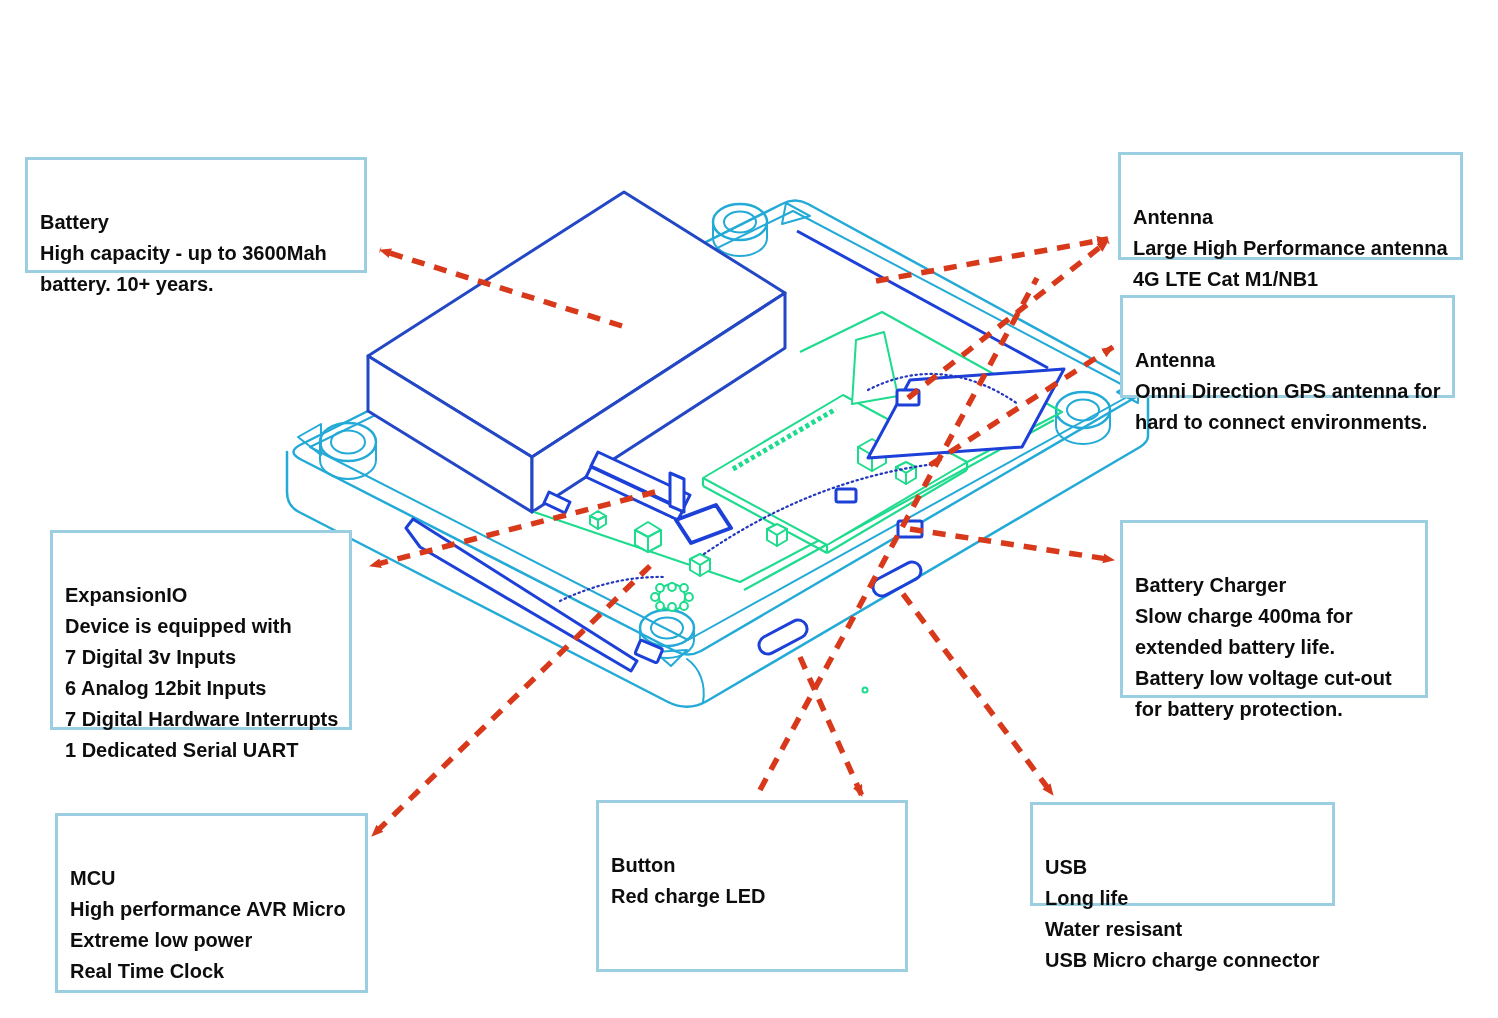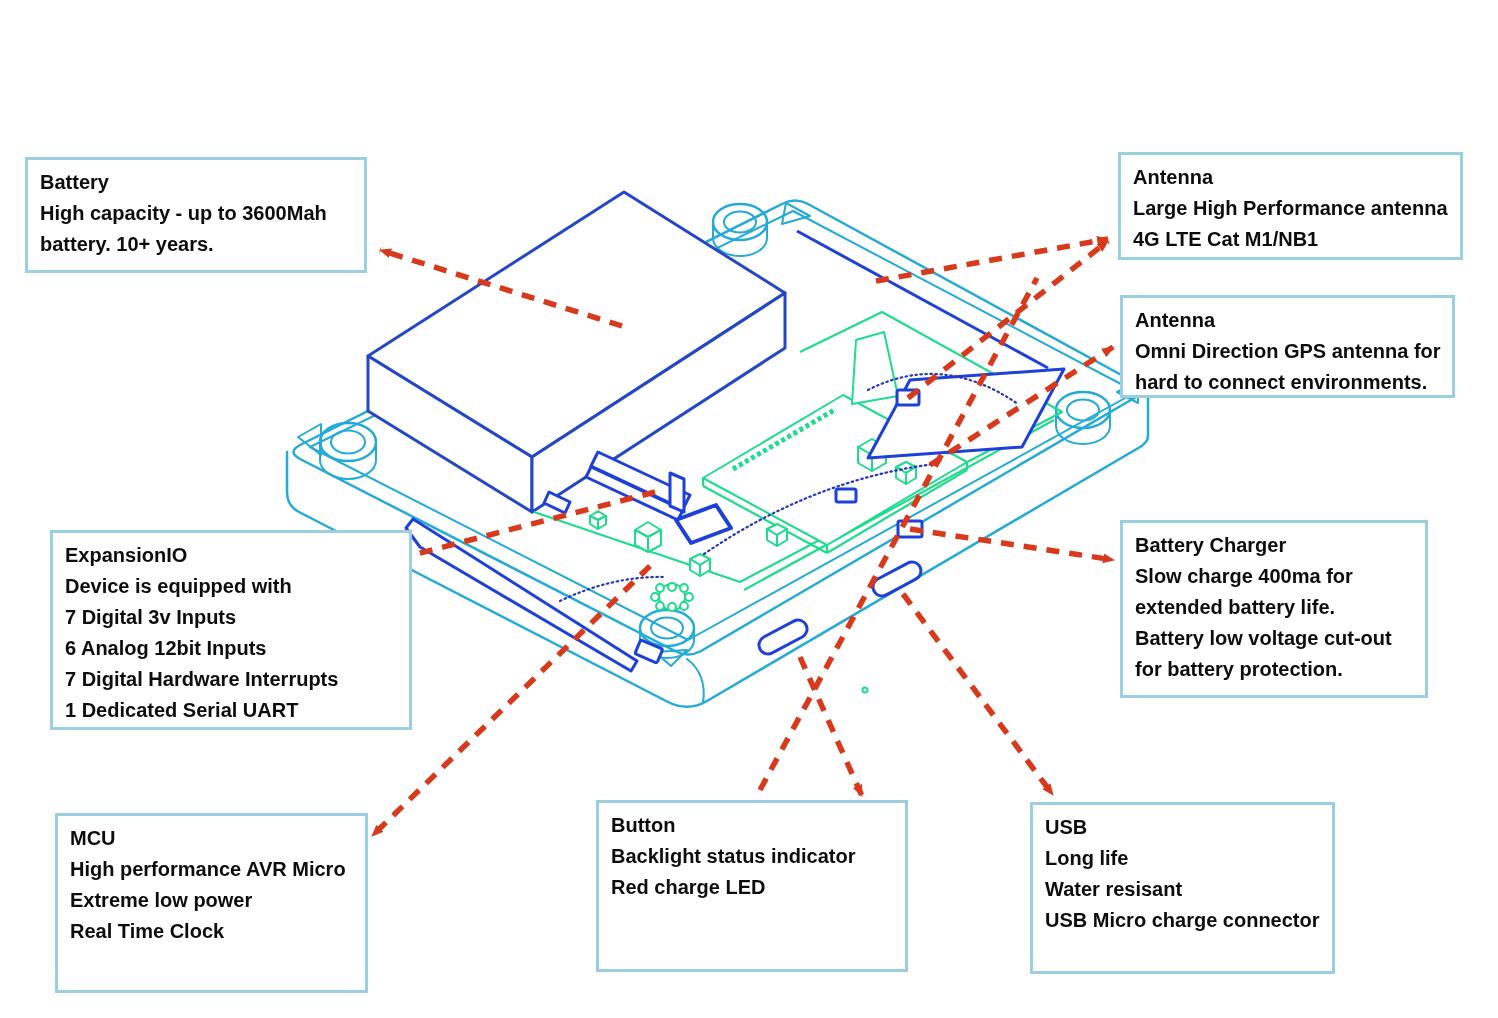--- a/index.html
+++ b/index.html
@@ -21,21 +21,21 @@
   .blu{stroke:var(--components);fill:#fff;stroke-width:3;stroke-linejoin:round;}
   .blu4{stroke:var(--components);fill:#fff;stroke-width:4;stroke-linejoin:round;}
   .blun{stroke:var(--components);fill:none;stroke-width:3;stroke-linejoin:round;}
   .teeth{stroke:var(--components);fill:none;stroke-width:7;stroke-dasharray:3 4.5;}
   .wire{stroke:var(--wire);stroke-width:2.2;fill:none;stroke-dasharray:1.5 3.5;stroke-linecap:round;}
   .leader{stroke:var(--leader);stroke-width:5.5;fill:none;stroke-dasharray:13 10;}
   .arrfill{fill:var(--leader);}
   .callout{position:absolute;box-sizing:border-box;background:#fff;
            border:3px solid var(--callout_border);padding:7px 12px 4px 12px;
            font-size:20px;line-height:31px;}
-  .callout .ct{font-weight:bold;}
+  .callout .ct{font-weight:bold;margin-top:40px;}
   .callout .cl{font-weight:bold;white-space:nowrap;}
 </style>
 </head>
 <body>
 
 <div id="stage">
 
 <svg id="drawing" width="1498" height="1018" viewBox="0 0 1498 1018">
   <defs>
     <marker id="arr" markerWidth="14" markerHeight="12" refX="11" refY="5" orient="auto" markerUnits="userSpaceOnUse">
@@ -215,21 +215,21 @@
   <div class="cl">Large High Performance antenna</div>
   <div class="cl">4G LTE Cat M1/NB1</div>
 </div>
 
 <div class="callout" style="left:1120px;top:295px;width:335px;height:103px;">
   <div class="ct">Antenna</div>
   <div class="cl">Omni Direction GPS antenna for</div>
   <div class="cl">hard to connect environments.</div>
 </div>
 
-<div class="callout" style="left:50px;top:530px;width:362px;height:200px;">
+<div class="callout" style="left:50px;top:530px;width:302px;height:200px;">
   <div class="ct">ExpansionIO</div>
   <div class="cl">Device is equipped with</div>
   <div class="cl">7 Digital 3v Inputs</div>
   <div class="cl">6 Analog 12bit Inputs</div>
   <div class="cl">7 Digital Hardware Interrupts</div>
   <div class="cl">1 Dedicated Serial UART</div>
 </div>
 
 <div class="callout" style="left:1120px;top:520px;width:308px;height:178px;">
   <div class="ct">Battery Charger</div>
@@ -241,24 +241,23 @@
 
 <div class="callout" style="left:55px;top:813px;width:313px;height:180px;">
   <div class="ct">MCU</div>
   <div class="cl">High performance AVR Micro</div>
   <div class="cl">Extreme low power</div>
   <div class="cl">Real Time Clock</div>
 </div>
 
 <div class="callout" style="left:596px;top:800px;width:312px;height:172px;">
   <div class="ct">Button</div>
-  <div class="cl">Backlight status indicator</div>
   <div class="cl">Red charge LED</div>
 </div>
 
-<div class="callout" style="left:1030px;top:802px;width:305px;height:172px;">
+<div class="callout" style="left:1030px;top:802px;width:305px;height:104px;">
   <div class="ct">USB</div>
   <div class="cl">Long life</div>
   <div class="cl">Water resisant</div>
   <div class="cl">USB Micro charge connector</div>
 </div>
 
 </div>
 
 </body></html>

